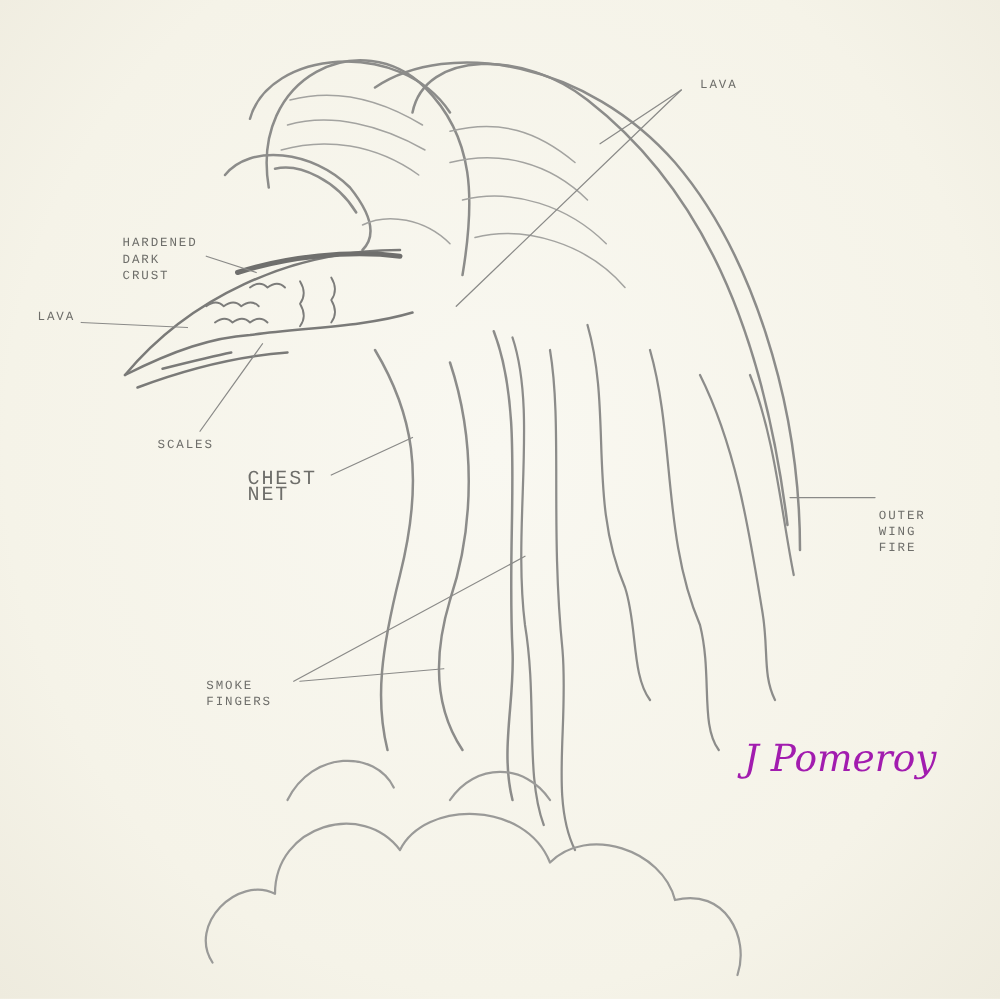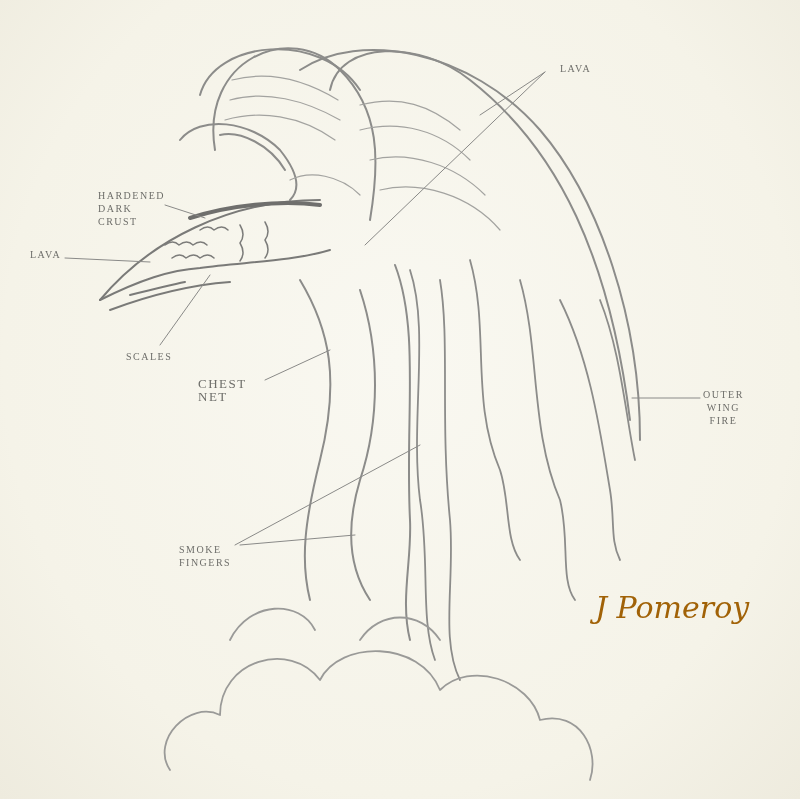--- a/index.html
+++ b/index.html
@@ -9,34 +9,34 @@
     position: relative;
     font-family: "Liberation Sans", sans-serif;
   }
   .paper {
     position: absolute; left: 0; top: 0; width: 800px; height: 799px;
     background: radial-gradient(ellipse at 50% 45%, #f9f8f1 0%, #f5f3e8 70%, #eeebde 100%);
   }
   svg.sketch { position: absolute; left: 0; top: 0; }
   .lbl {
     position: absolute;
-    font-family: Liberation Serif, serif;
+    font-family: Liberation Mono, monospace;
     font-size: 10px;
     letter-spacing: 1.5px;
     color: #6e6e6a;
     line-height: 13px;
     text-transform: uppercase;
     white-space: pre-line;
   }
   .sig {
     position: absolute;
     font-family: "DejaVu Serif", serif;
     font-style: italic;
     font-size: 30px;
-    color: #a16207;
+    color: #a21caf;
   }
 </style>
 </head>
 <body>
 
 <div class="paper"></div>
 
 <svg class="sketch" width="800" height="799" viewBox="0 0 800 799" fill="none" stroke="#8c8c8a" stroke-linecap="round" stroke-linejoin="round">
 
   <g stroke-width="2">
@@ -108,21 +108,21 @@
     <path d="M240 545 L 355 535"></path>
   </g>
 </svg>
 
 <div class="lbl" style="left:560px; top:62px;">LAVA</div>
 <div class="lbl" style="left:98px; top:189px;">HARDENED
 DARK
 CRUST</div>
 <div class="lbl" style="left:30px; top:248px;">LAVA</div>
 <div class="lbl" style="left:126px; top:350px;">SCALES</div>
-<div class="lbl" style="left:198px; top:377px; font-size:13px;">CHEST
+<div class="lbl" style="left:198px; top:377px; font-size:16px;">CHEST
 NET</div>
-<div class="lbl" style="left:703px; top:388px;text-align:center;">OUTER
+<div class="lbl" style="left:703px; top:407px;">OUTER
 WING
 FIRE</div>
-<div class="lbl" style="left:165px; top:543px;margin-left:14px;">SMOKE
+<div class="lbl" style="left:165px; top:543px;">SMOKE
 FINGERS</div>
 
 <div class="sig" style="left:595px; top:590px;">J Pomeroy</div>
 
 </body></html>

